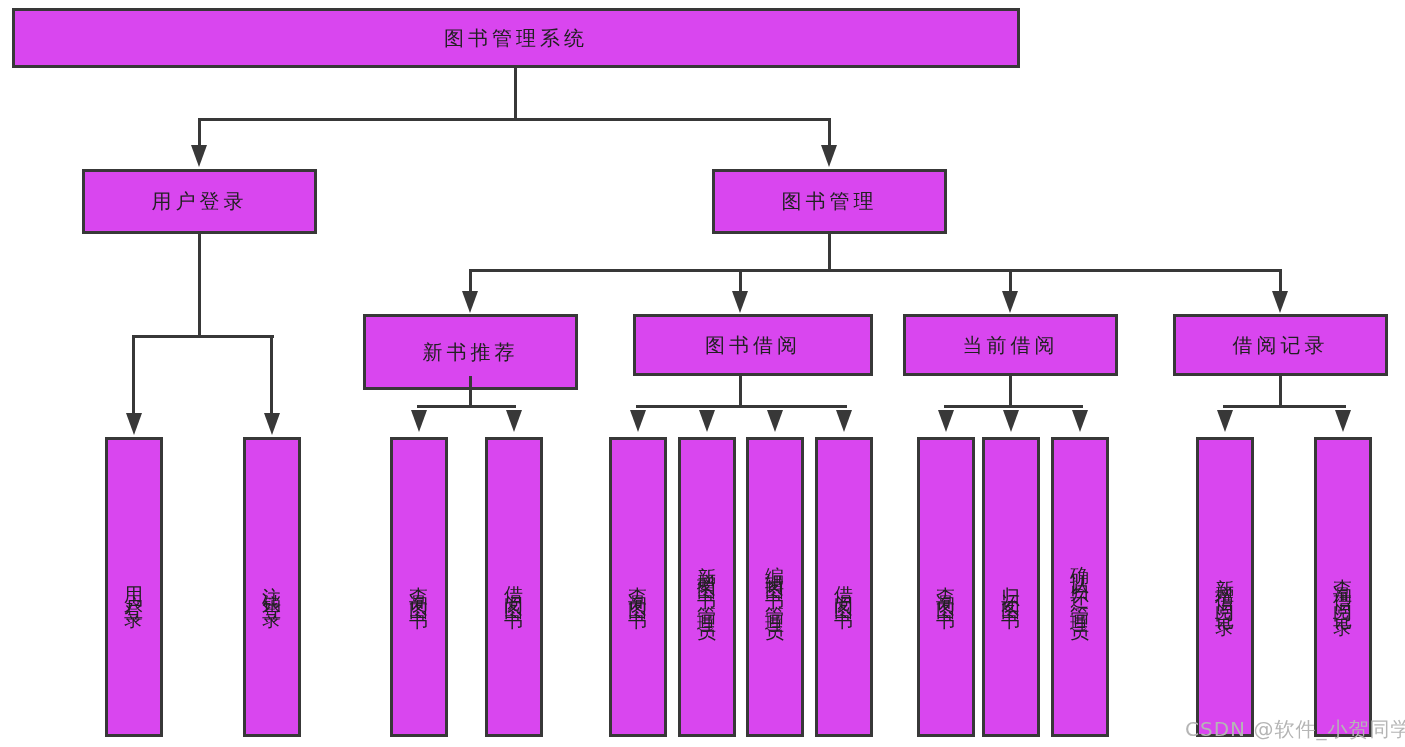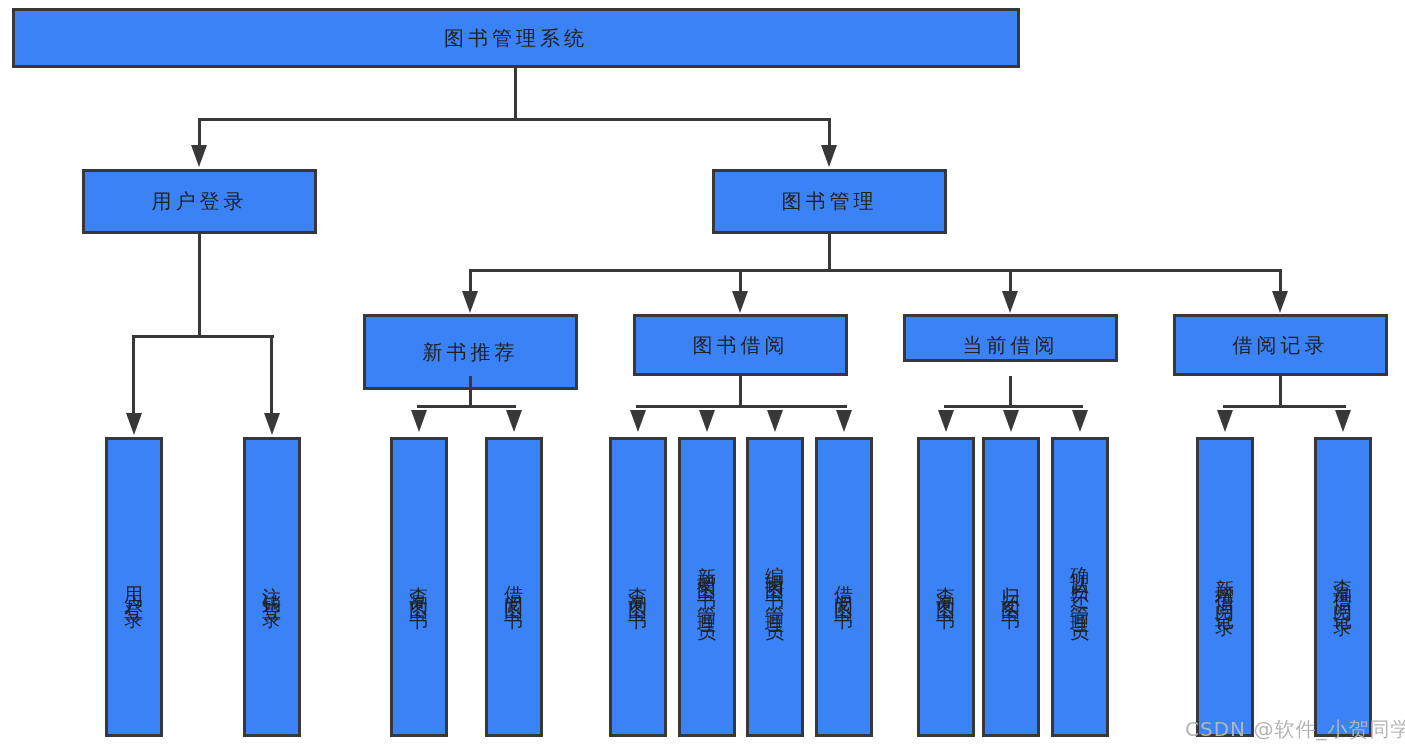--- a/index.html
+++ b/index.html
@@ -7,21 +7,21 @@
     position:relative;
     width:1405px;height:747px;
     background:var(--background,#ffffff);
     font-family:"DejaVu Sans","Liberation Sans",sans-serif;
     overflow:hidden;
   }
   .box{
     position:absolute;
     box-sizing:border-box;
     border:3px solid var(--line,#383838);
-    background:#3b82f6;
+    background:#d946ef;
     display:flex;align-items:center;justify-content:center;
     color:var(--text,#212121);
   }
   .box.htext{font-size:20px;letter-spacing:4px;white-space:nowrap;}
   .box.vtext{
     writing-mode:vertical-rl;
     font-size:19px;
     letter-spacing:8px;
     line-height:1;
   }
@@ -80,24 +80,24 @@
   <div class="line" style="left:1009px;top:269px;width:3px;height:22px;"></div>
   <div class="line" style="left:1279px;top:269px;width:3px;height:22px;"></div>
   <div class="arrow" style="left:462px;top:291px;"></div>
   <div class="arrow" style="left:732px;top:291px;"></div>
   <div class="arrow" style="left:1002px;top:291px;"></div>
   <div class="arrow" style="left:1272px;top:291px;"></div>
 
   <div class="box htext" style="left:363px;top:314px;width:215px;height:76px;">
     <span>新书推荐</span>
   </div>
-  <div class="box htext" style="left:633px;top:314px;width:215px;height:62px;">
+  <div class="box htext" style="left:633px;top:314px;width:240px;height:62px;">
     <span>图书借阅</span>
   </div>
-  <div class="box htext" style="left:903px;top:314px;width:215px;height:48px;align-items:flex-end;">
+  <div class="box htext" style="left:903px;top:314px;width:215px;height:62px;">
     <span>当前借阅</span>
   </div>
   <div class="box htext" style="left:1173px;top:314px;width:215px;height:62px;">
     <span>借阅记录</span>
   </div>
 
   <div class="line" style="left:469px;top:376px;width:3px;height:32px;"></div>
   <div class="line" style="left:417px;top:405px;width:99px;height:3px;"></div>
   <div class="arrow" style="left:411px;top:410px;"></div>
   <div class="arrow" style="left:506px;top:410px;"></div>

